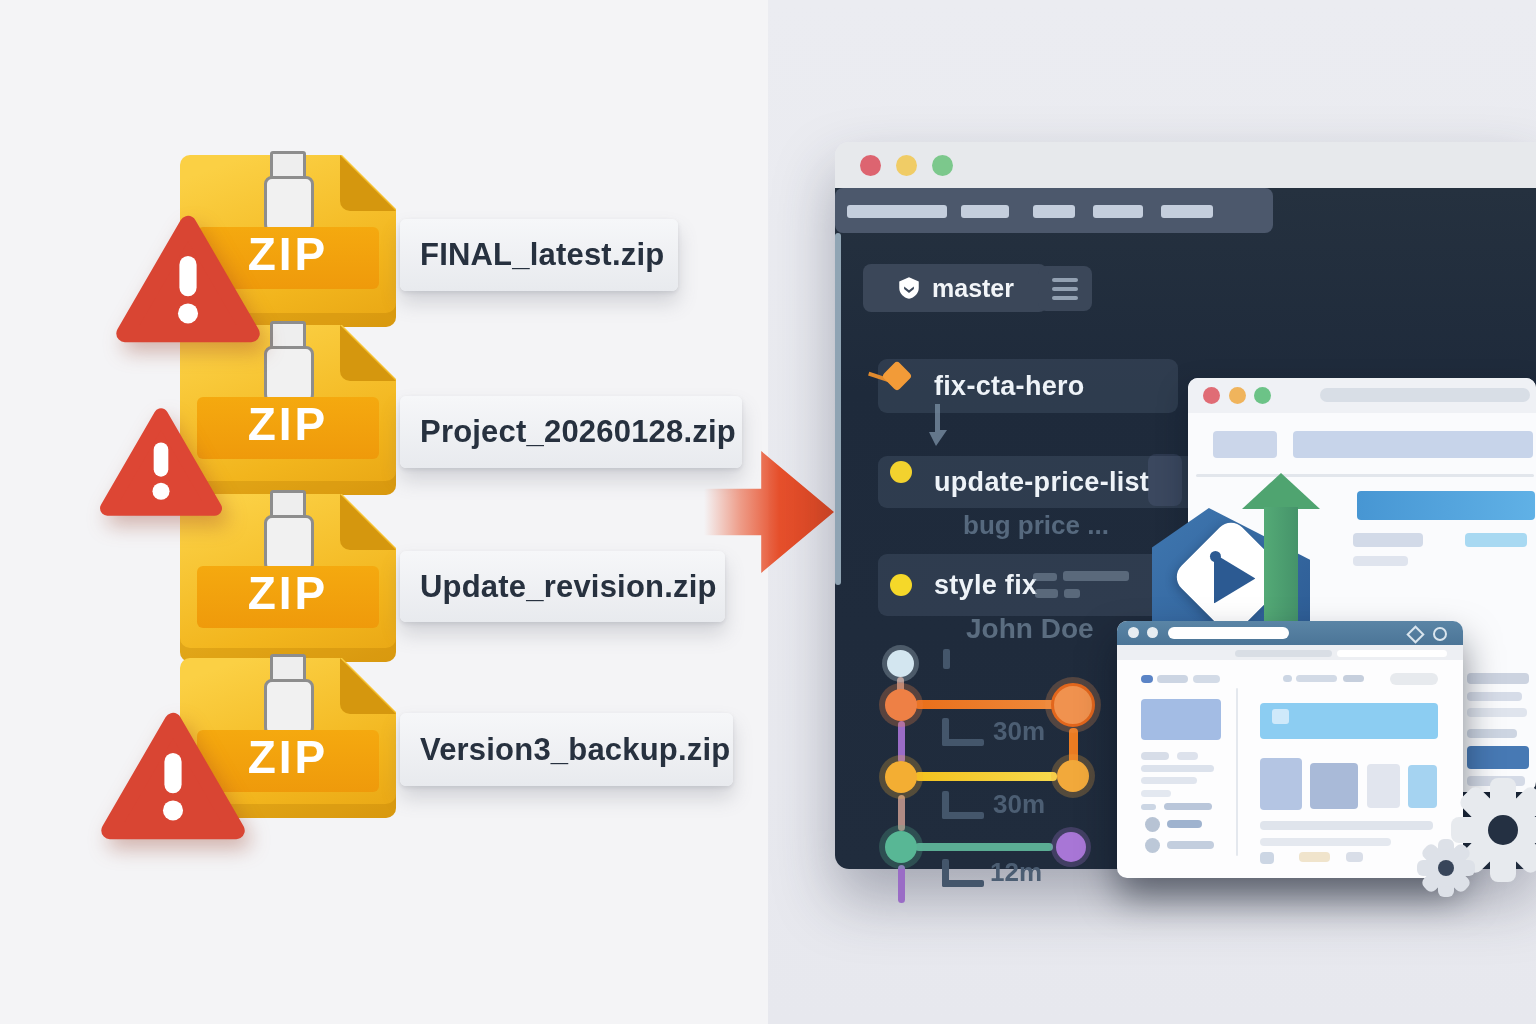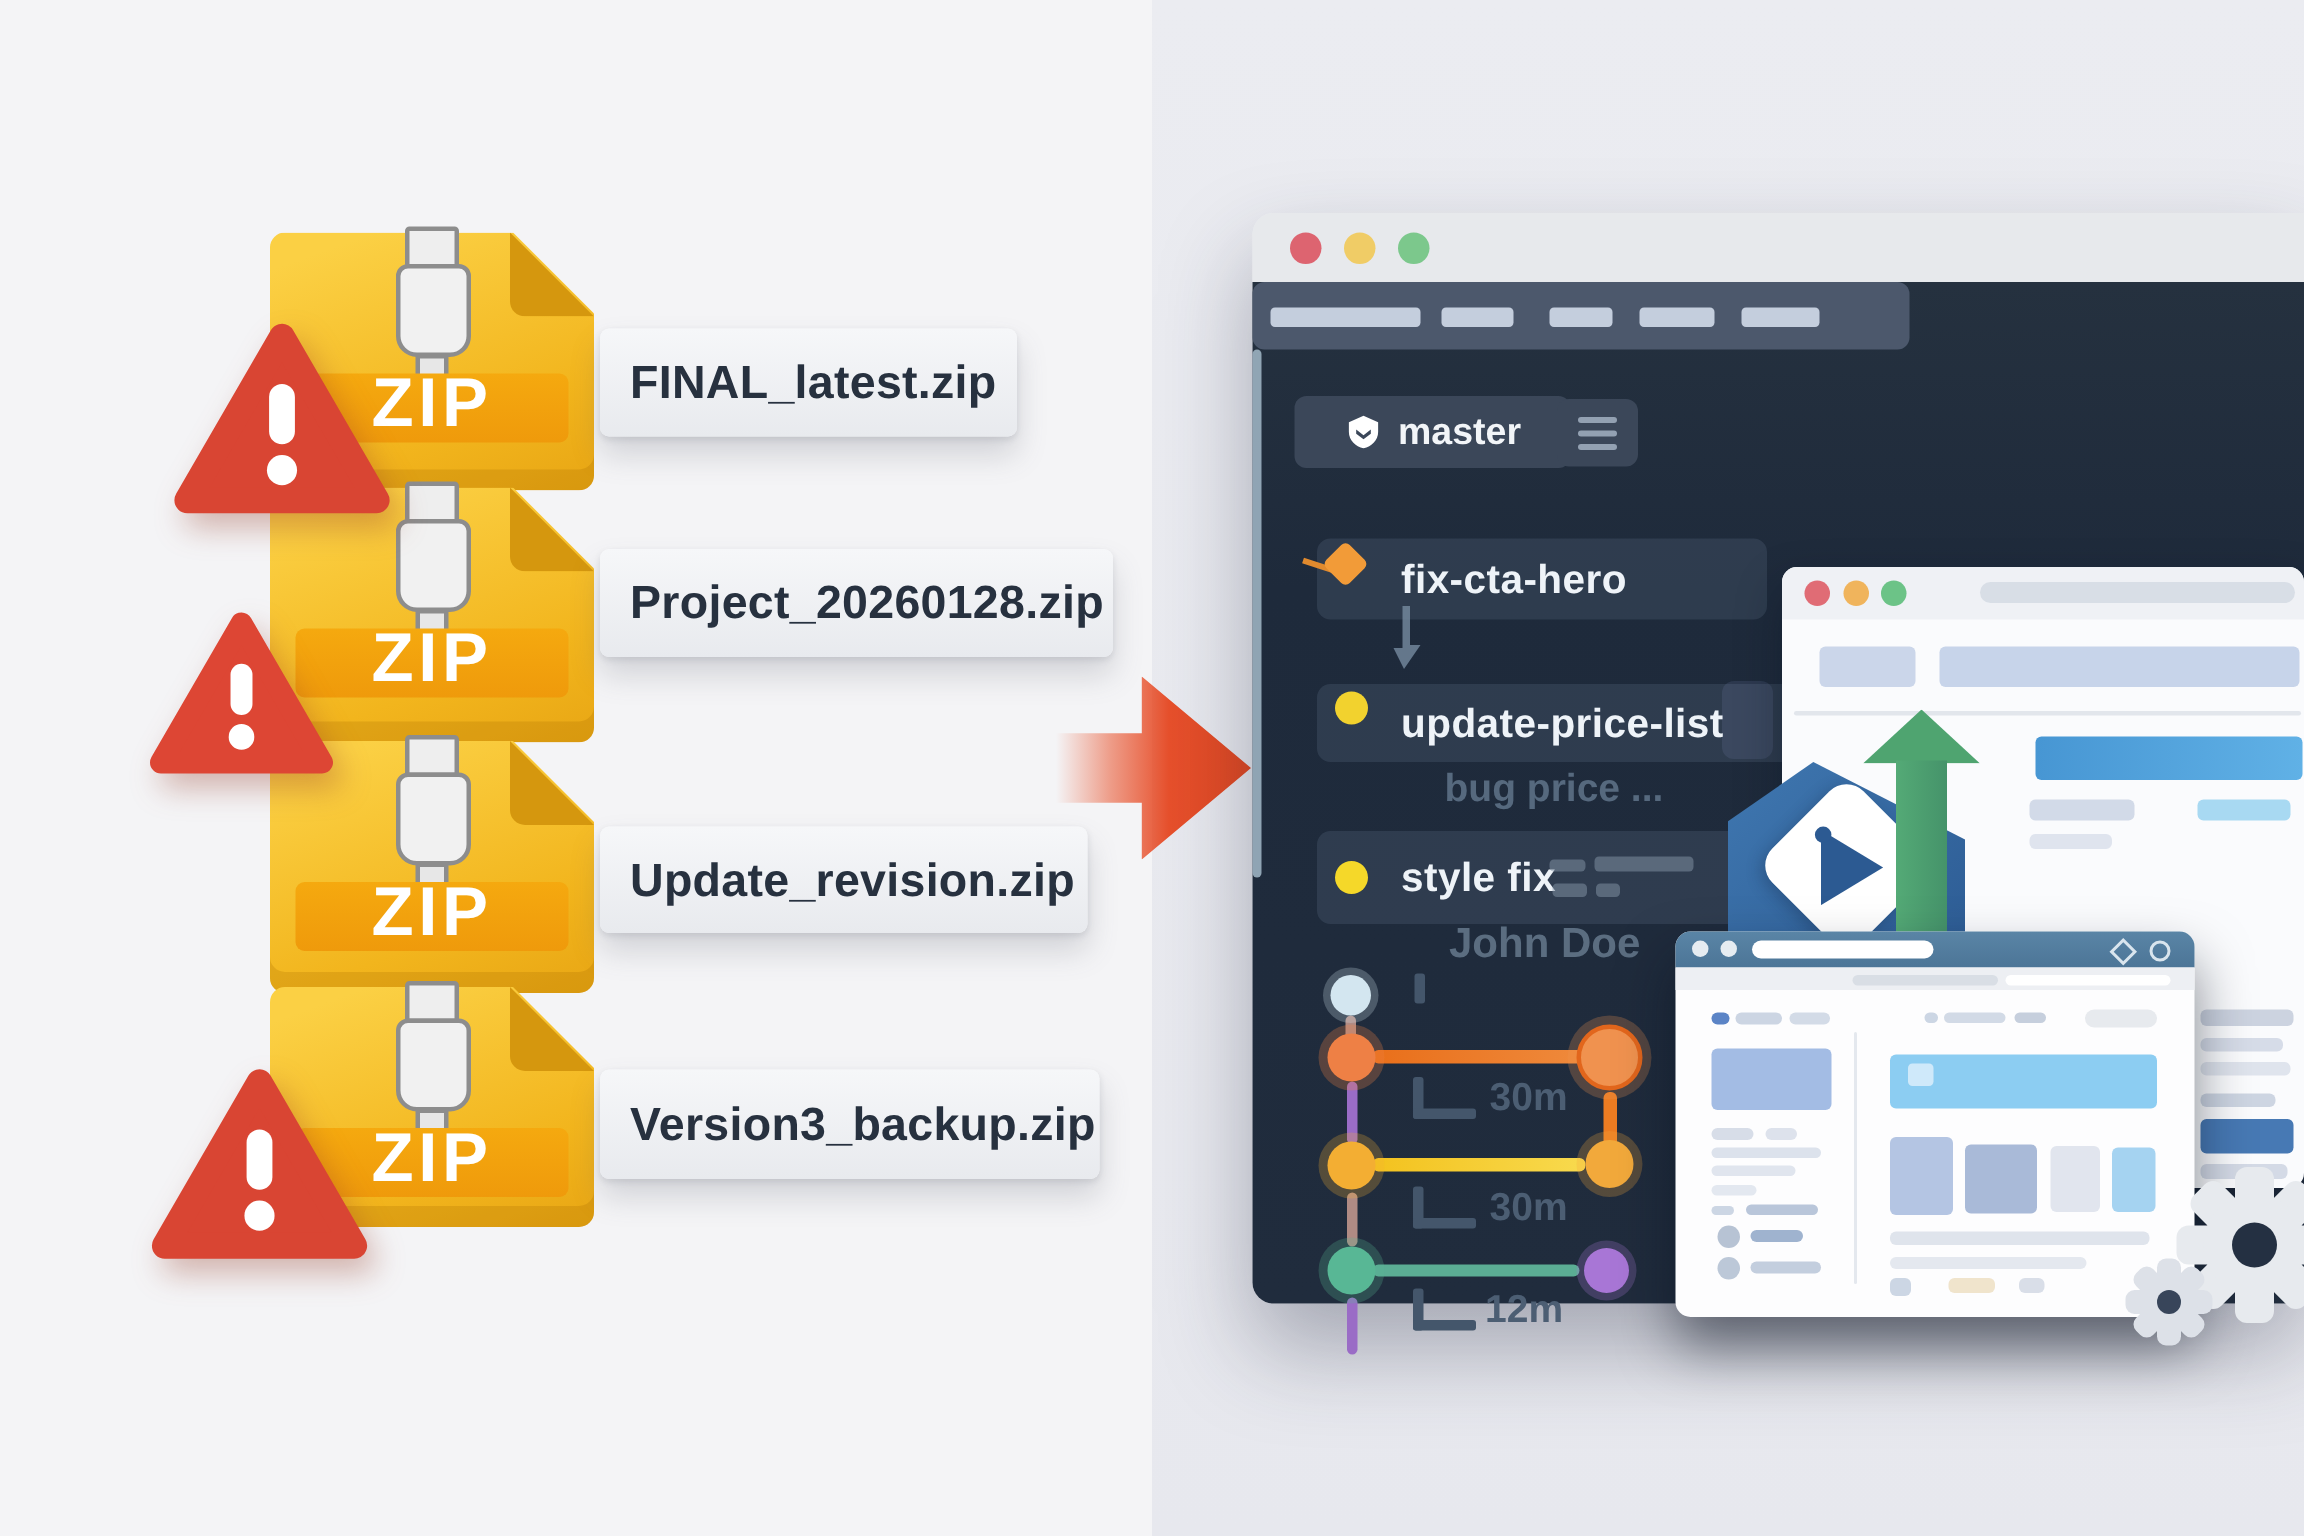--- a/index.html
+++ b/index.html
@@ -17,24 +17,24 @@
             box-shadow:inset 0 -14px 0 rgba(170,110,0,.25);}
   .zip-fold{position:absolute;right:0;top:0;width:56px;height:56px;background:#d5970e;
             clip-path:polygon(0 0,100% 100%,0 100%);border-radius:0 0 0 10px;}
   .zip-shadow{position:absolute;left:-14px;top:18px;width:216px;height:100%;
               background:rgba(120,115,95,.28);filter:blur(14px);border-radius:12px;z-index:-1;}
   .zip-zip{position:absolute;left:50%;top:-4px;transform:translateX(-50%);width:48px;}
   .zip-tab{width:30px;height:22px;margin:0 auto;background:#eeeeee;border:3px solid #8d8d8d;border-radius:3px;}
   .zip-pull{width:44px;height:56px;margin:-3px auto 0;background:#f1f1f1;border:3px solid #8d8d8d;
             border-radius:8px 8px 14px 14px;}
   .zip-nub{width:16px;height:14px;margin:-2px auto 0;background:#e7e7e7;border:3px solid #8d8d8d;border-radius:0 0 5px 5px;}
-  .zip-band{position:absolute;left:50%;top:72px;transform:translateX(-50%);width:182px;height:46px;
+  .zip-band{position:absolute;left:50%;top:72px;transform:translateX(-50%);width:182px;height:62px;
             background:linear-gradient(180deg,#f5a90f,#ef9a0b);border-radius:6px;
-            display:flex;align-items:flex-end;justify-content:center;
-            color:#fff;font-size:46px;font-weight:800;letter-spacing:3px;margin-top:22px;}
+            display:flex;align-items:flex-start;justify-content:center;
+            color:#fff;font-size:46px;font-weight:800;letter-spacing:3px;}
   .filelabel{background:linear-gradient(180deg,#f6f7f9,#e8eaee);border-radius:6px;
              box-shadow:0 12px 20px rgba(90,95,110,.22),0 2px 4px rgba(90,95,110,.15);
              display:flex;align-items:center;padding-left:20px;
              font-size:31px;font-weight:600;color:#27313f;letter-spacing:.2px;}
   .warn svg{display:block;filter:drop-shadow(6px 10px 10px rgba(150,60,40,.35));}
   
   .bigarrow{left:704px;top:451px;width:130px;height:122px;
             background:linear-gradient(90deg,rgba(233,84,46,0) 0%,rgba(233,84,46,.55) 28%,#e7502c 58%,#e4471f 100%);
             clip-path:polygon(0 31%,44% 31%,44% 0,100% 50%,44% 100%,44% 69%,0 69%);}
   
@@ -115,21 +115,21 @@
       <div class="zip-fold"></div>
     <div class="zip-zip">
         <div class="zip-tab"></div>
         <div class="zip-pull"></div>
         <div class="zip-nub"></div>
       </div>
     <div class="zip-band">
         <span>ZIP</span>
       </div>
   </div>
-  <div class="abs filelabel" style="left:400px;top:366px;width:322px;height:72px;">
+  <div class="abs filelabel" style="left:400px;top:396px;width:322px;height:72px;">
       <span>Project_20260128.zip</span>
     </div>
 
   <div class="abs zipfile" style="left:180px;top:494px;height:168px;">
     <div class="zip-shadow"></div>
       <div class="zip-body"></div>
       <div class="zip-fold"></div>
     <div class="zip-zip">
         <div class="zip-tab"></div>
         <div class="zip-pull"></div>

